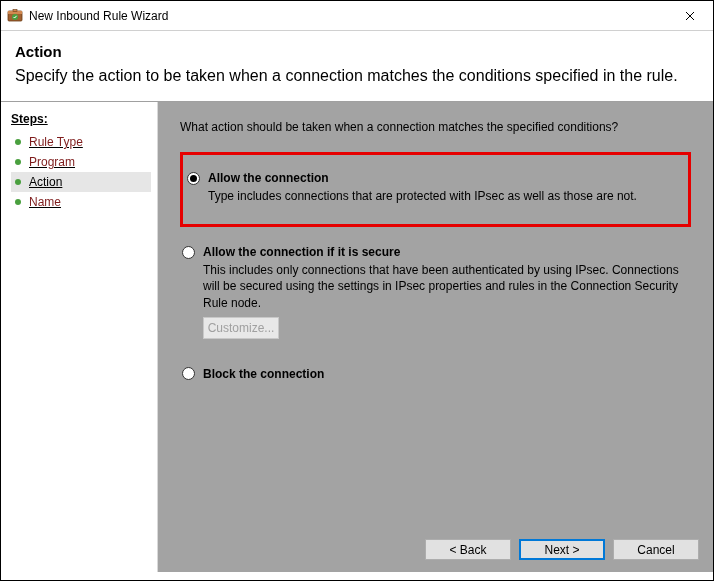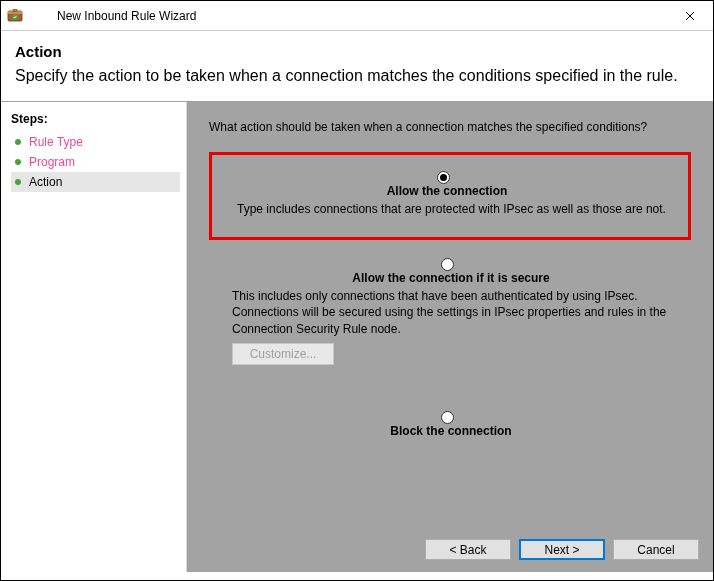--- a/index.html
+++ b/index.html
@@ -1,40 +1,40 @@
 <!DOCTYPE html>
 <html><head>
   <meta charset="utf-8">
   <style>
     * { box-sizing:border-box; margin:0; padding:0; }
     body { font-family:"Segoe UI",Tahoma,sans-serif; font-size:12px; background:#fff; width:714px; height:581px; overflow:hidden; border:1px solid #000; }
-    .titlebar { height:30px; display:flex; align-items:center; padding:0 0 0 6px; border-bottom:1px solid #d0d0d0;gap:28px; }
+    .titlebar { height:30px; display:flex; align-items:center; padding:0 0 0 6px; border-bottom:1px solid #d0d0d0; }
     .title-icon { width:16px; height:16px; margin-right:6px; }
     .title-text { flex:1; font-size:12px; color:#000; }
     .close-btn { width:46px; height:30px; display:flex; align-items:center; justify-content:center; cursor:pointer; }
     .header { padding:12px 14px 8px 14px; }
     .header h1 { font-size:15px; font-weight:bold; margin-bottom:7px; }
     .header p { font-size:16px; color:#000000; }
     .divider { border:none; border-top:1px solid #a0a0a0; margin:8px 0 0 0; }
     .body { display:flex; height:470px; }
-    .sidebar { width:185px; padding:10px 6px 0 10px; }
+    .sidebar { width:156px; padding:10px 6px 0 10px;text-decoration:underline; }
     .sidebar-title { font-weight:bold; font-size:12px; margin-bottom:6px; }
-    .step { display:flex; align-items:center; padding:3px 4px; cursor:pointer; font-size:12px; color:#ec4899; }
+    .step { display:flex; align-items:center; padding:3px 4px; cursor:pointer; font-size:12px; color:#7f1d1d; }
     .step.active { background:#e6e6e6; color:#000; }
     .bullet { width:6px; height:6px; background:#4aa03f; border-radius:50%; margin-right:8px; flex-shrink:0; }
     .content { flex:1; border-left:1px solid #d9d9d9; background:#a3a3a3; padding:18px 22px 0 22px; position:relative; }
     .question { font-size:12px; margin-bottom:18px; }
     .highlight { border:3px solid #e60000; padding:10px 10px 12px 2px; margin-bottom:12px; }
     .option { padding:6px 0 8px 2px; }
-    .option-head { display:flex; align-items:center;flex-direction:column; }
+    .option-head { display:flex; align-items:center; }
     .radio { width:13px; height:13px; border:1px solid #333; border-radius:50%; margin-right:8px; position:relative; flex-shrink:0; background:#fff; }
     .radio.checked::after { content:''; position:absolute; width:7px; height:7px; background:#000; border-radius:50%; top:2px; left:2px; }
     .option-label { font-weight:bold; font-size:12px; }
     .option-desc { font-size:12px; margin:3px 0 0 21px; line-height:1.35; }
-    .customize-btn { margin:6px 0 0 21px; width:102px; height:22px; background:#e8e8e8; border:1px solid #c8c8c8; color:#a0a0a0; font-size:12px; text-align:center; line-height:20px; }
+    .customize-btn { margin:6px 0 0 21px; width:76px; height:22px; background:#e8e8e8; border:1px solid #c8c8c8; color:#a0a0a0; font-size:12px; text-align:center; line-height:20px; }
     .footer { position:absolute; bottom:12px; right:14px; display:flex; gap:8px; }
     .btn { width:86px; height:21px; background:#e1e1e1; border:1px solid #adadad; font-size:12px; display:flex; align-items:center; justify-content:center; cursor:pointer; }
     .btn.primary { border:2px solid #0078d7; }
   </style>
 </head>
 <body>
 
 <div class="titlebar">
   <span class="title-icon">
     <svg viewBox="0 0 16 16" width="16" height="16">
@@ -67,20 +67,24 @@
         <span>Rule Type</span>
       </div>
     <div class="step">
         <span class="bullet"></span>
         <span>Program</span>
       </div>
     <div class="step active">
         <span class="bullet"></span>
         <span>Action</span>
       </div>
+    <div class="step">
+        <span class="bullet"></span>
+        <span>Name</span>
+      </div>
   </div>
 
   <div class="content">
     <div class="question">What action should be taken when a connection matches the specified conditions?</div>
 
     <div class="highlight">
       <div class="option">
         <div class="option-head">
           <span class="radio checked"></span>
           <span class="option-label">Allow the connection</span>
@@ -91,21 +95,21 @@
 
     <div class="option">
       <div class="option-head">
         <span class="radio"></span>
         <span class="option-label">Allow the connection if it is secure</span>
       </div>
       <div class="option-desc">This includes only connections that have been authenticated by using IPsec. Connections will be secured using the settings in IPsec properties and rules in the Connection Security Rule node.</div>
       <div class="customize-btn">Customize...</div>
     </div>
 
-    <div class="option" style="margin-top:32px">
+    <div class="option" style="margin-top:14px">
       <div class="option-head">
         <span class="radio"></span>
         <span class="option-label">Block the connection</span>
       </div>
     </div>
 
     <div class="footer">
       <div class="btn">&lt; Back</div>
       <div class="btn primary">Next &gt;</div>
       <div class="btn">Cancel</div>

